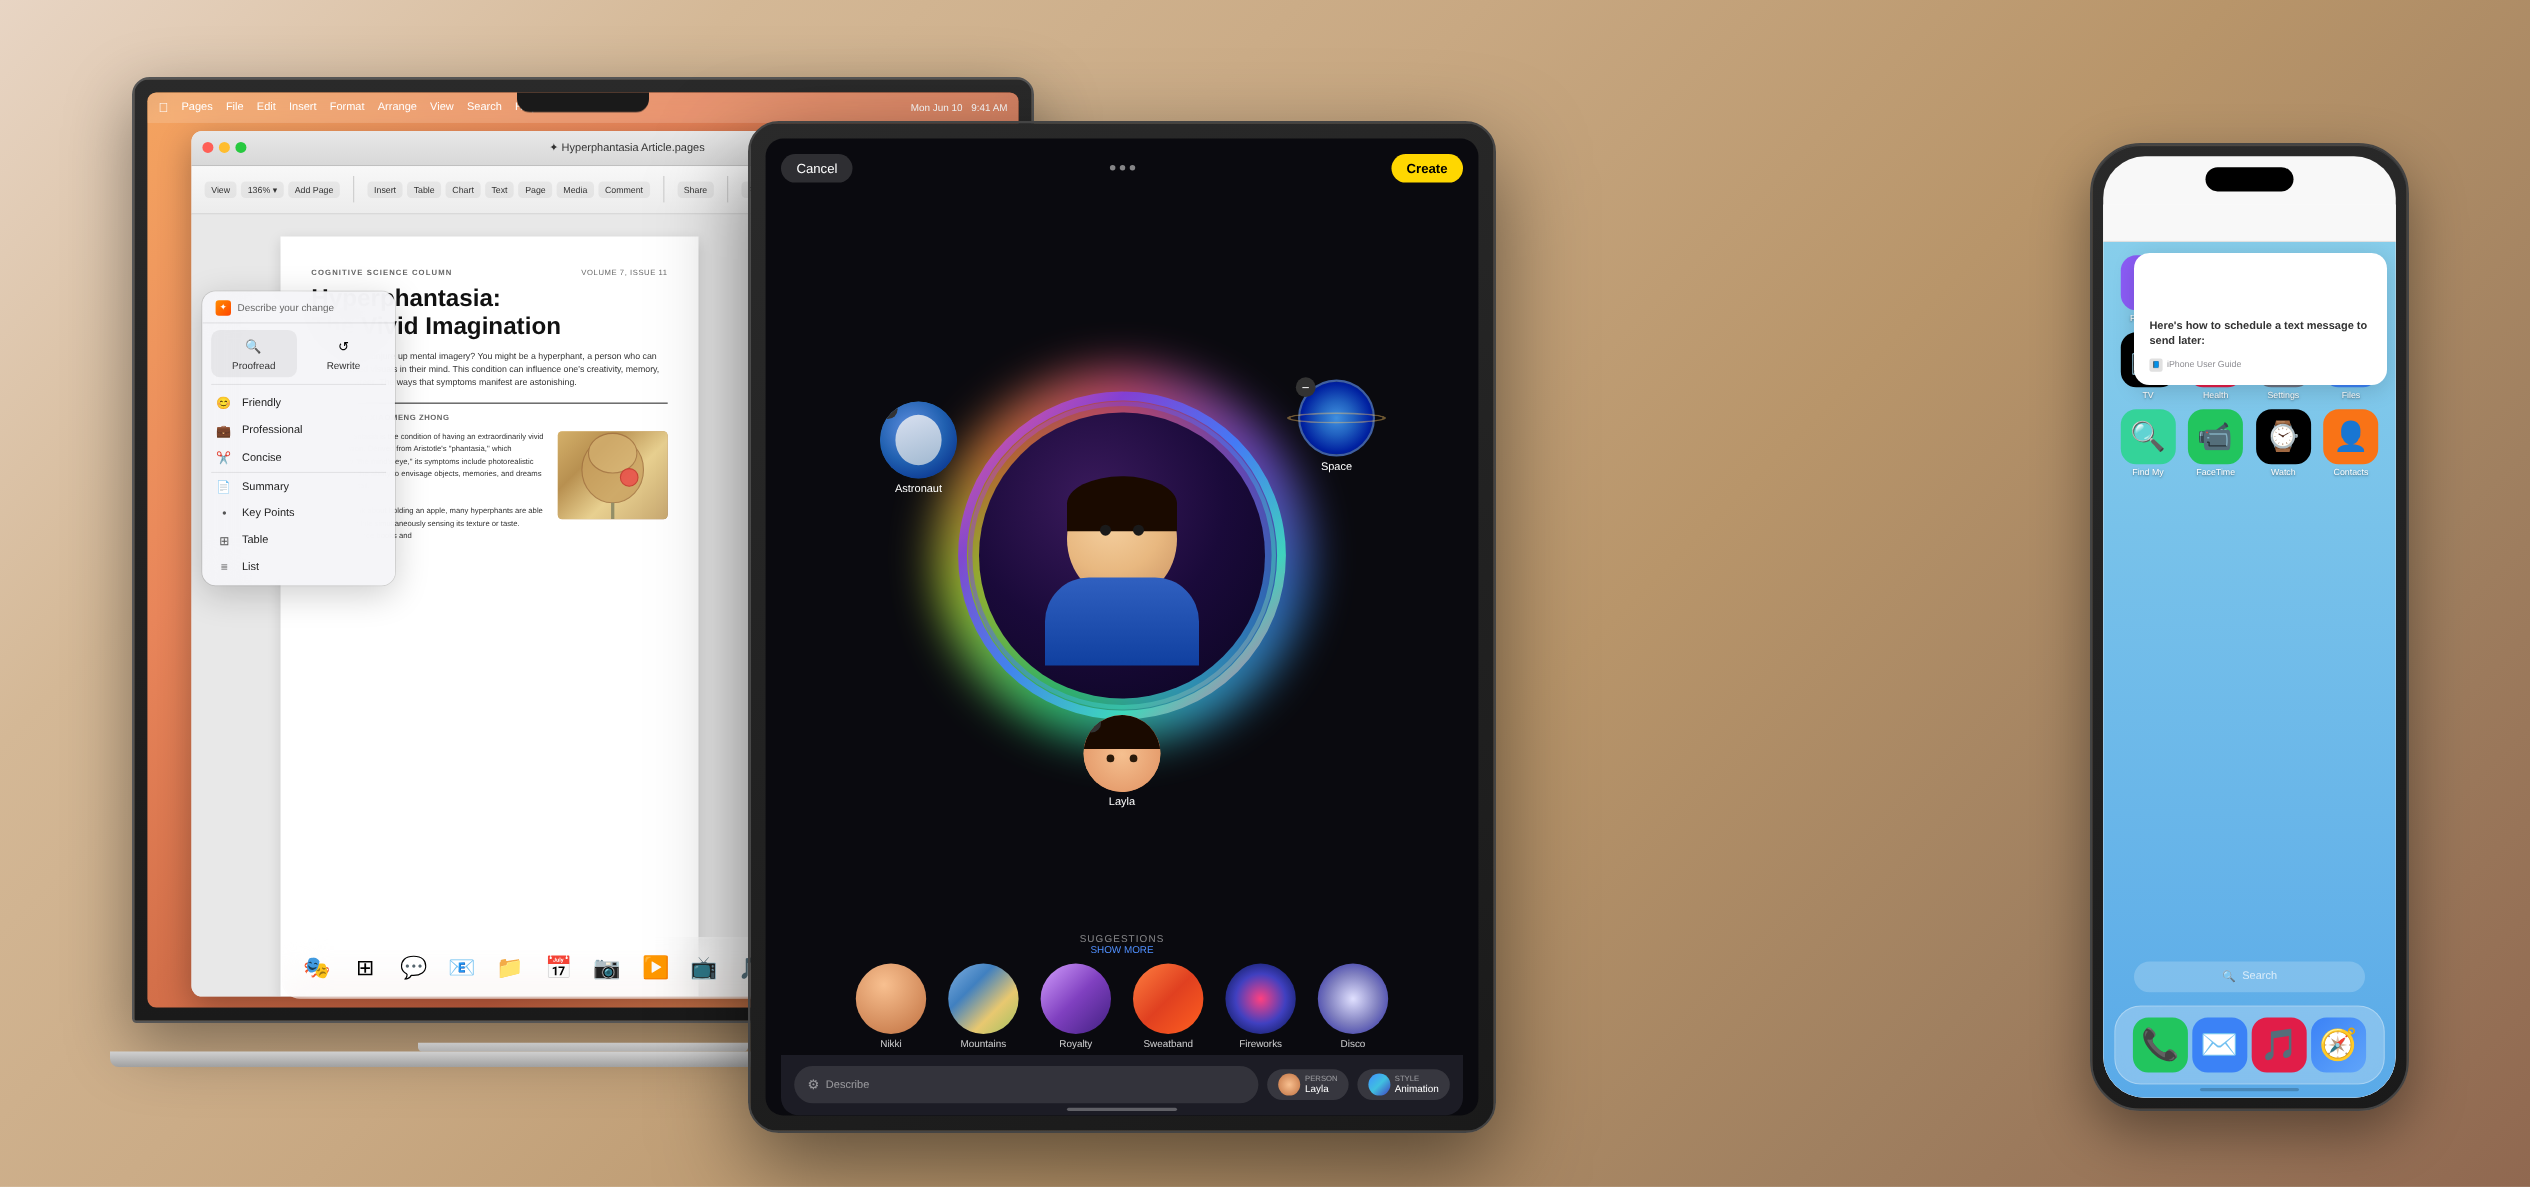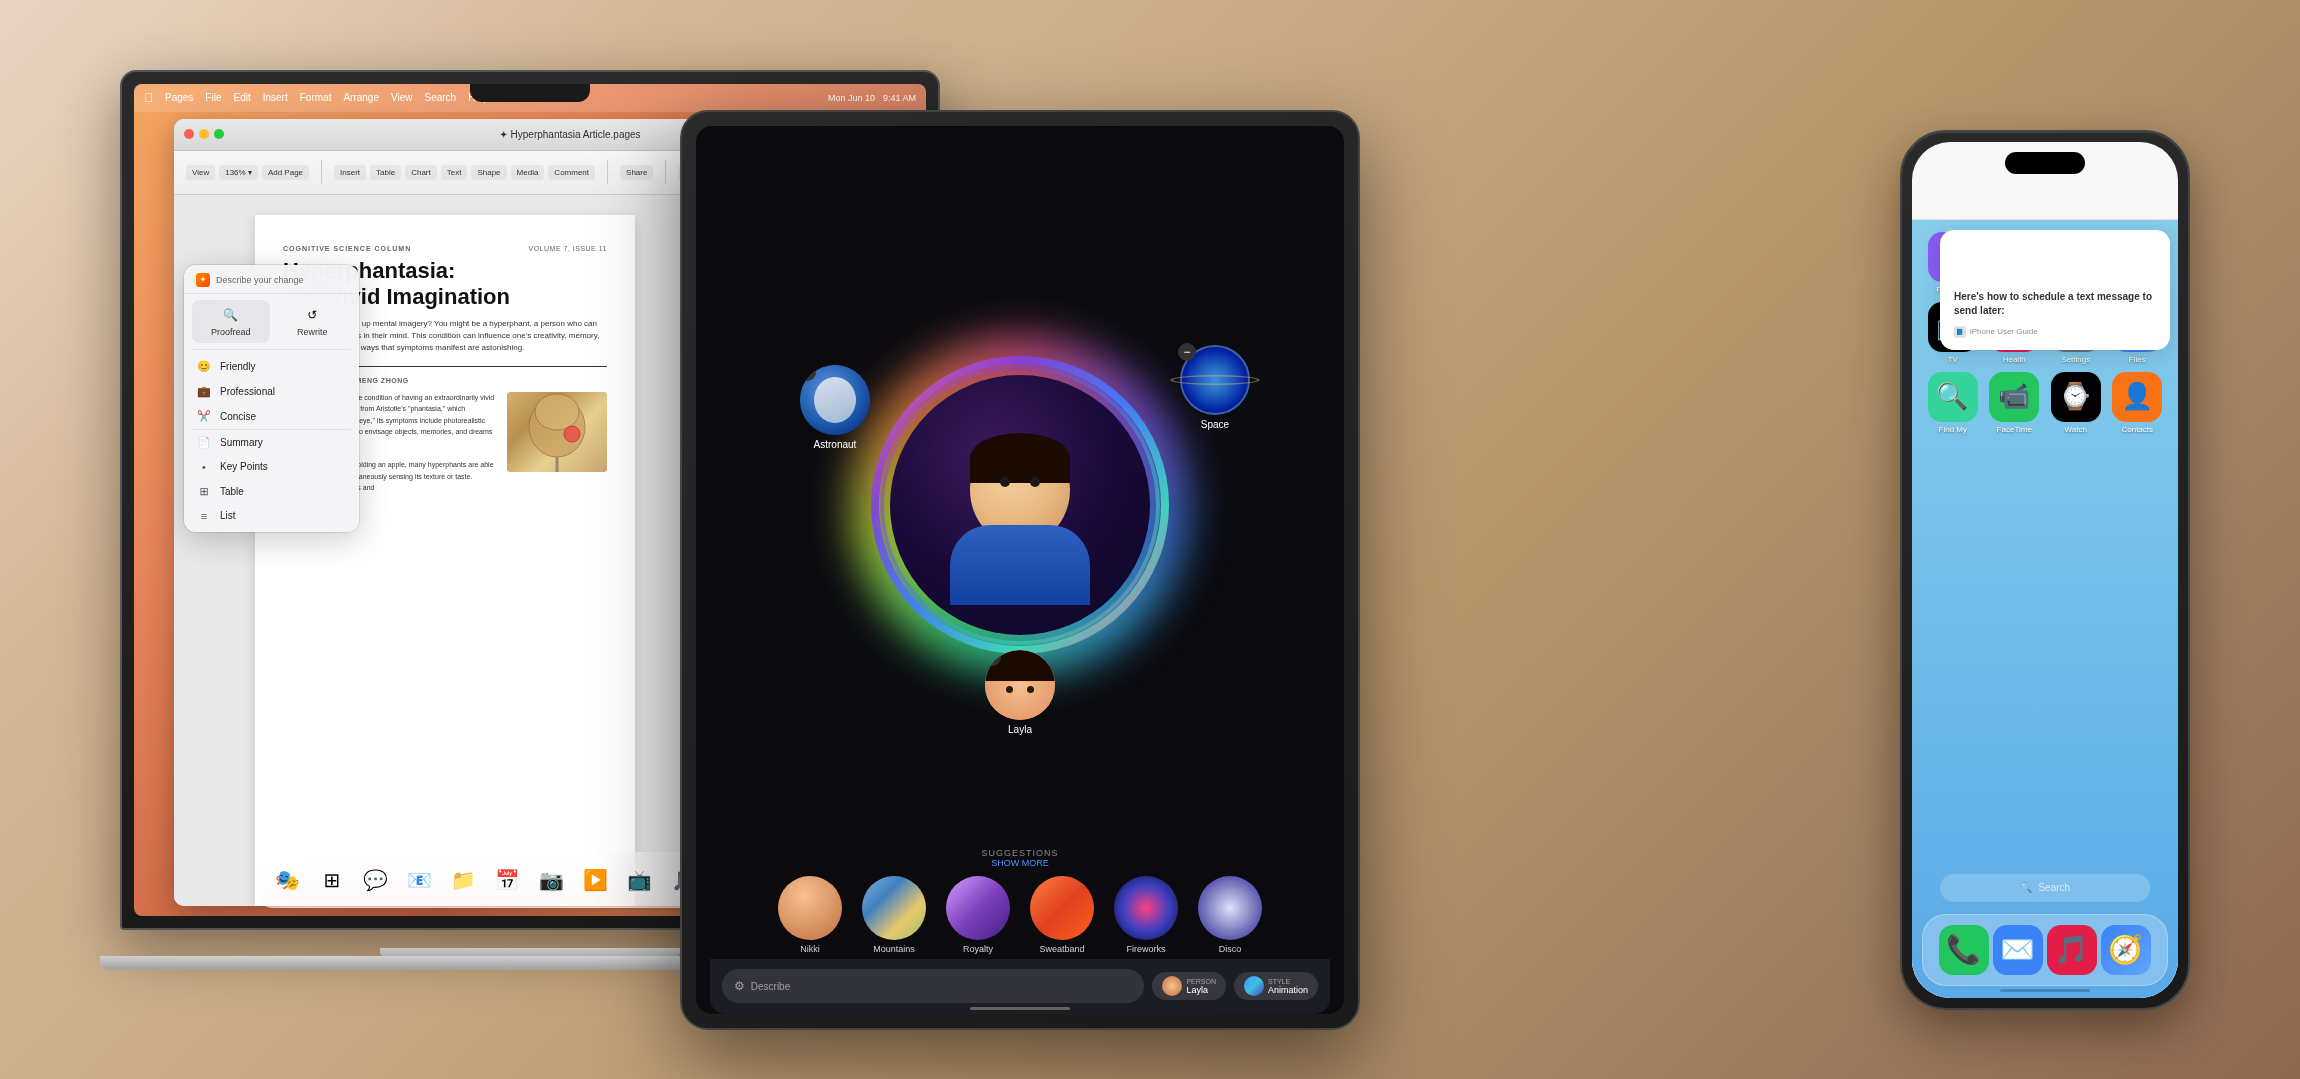--- a/index.html
+++ b/index.html
@@ -1013,21 +1013,21 @@
               <span class="toolbar-btn">View</span>
               <span class="toolbar-btn">136% ▾</span>
               <span class="toolbar-btn">Add Page</span>
             </div>
             <div class="toolbar-sep"></div>
             <div class="toolbar-group">
               <span class="toolbar-btn">Insert</span>
               <span class="toolbar-btn">Table</span>
               <span class="toolbar-btn">Chart</span>
               <span class="toolbar-btn">Text</span>
-              <span class="toolbar-btn">Shape</span>
+              <span class="toolbar-btn">Page</span>
               <span class="toolbar-btn">Media</span>
               <span class="toolbar-btn">Comment</span>
             </div>
             <div class="toolbar-sep"></div>
             <div class="toolbar-group">
               <span class="toolbar-btn">Share</span>
             </div>
             <div class="toolbar-sep"></div>
             <div class="toolbar-group">
               <span class="toolbar-btn">Format</span>
@@ -1150,20 +1150,29 @@
       </div>
     </div>
     <div class="macbook-base"></div>
     <div class="macbook-body"></div>
   </div>
 
   <div class="ipad">
     <div class="ipad-body">
       <div class="ipad-screen">
 
+        <div class="ipad-header">
+          <button class="ipad-cancel-btn">Cancel</button>
+          <div class="ipad-dots">
+            <div class="ipad-dot"></div>
+            <div class="ipad-dot"></div>
+            <div class="ipad-dot"></div>
+          </div>
+          <button class="ipad-create-btn">Create</button>
+        </div>
 
         <div class="ipad-image-area">
           <div class="image-ring">
             <div class="image-ring-glow"></div>
             <div style="position:relative;width:300px;height:300px;border-radius:50%;display:flex;align-items:center;justify-content:center;">
 
               <svg style="position:absolute;top:0;left:0;" width="300" height="300" viewBox="0 0 300 300">
                 <defs>
                   <linearGradient id="ringGrad" x1="0%" y1="0%" x2="100%" y2="100%">
                     <stop offset="0%" style="stop-color:#ff60a0"></stop>

